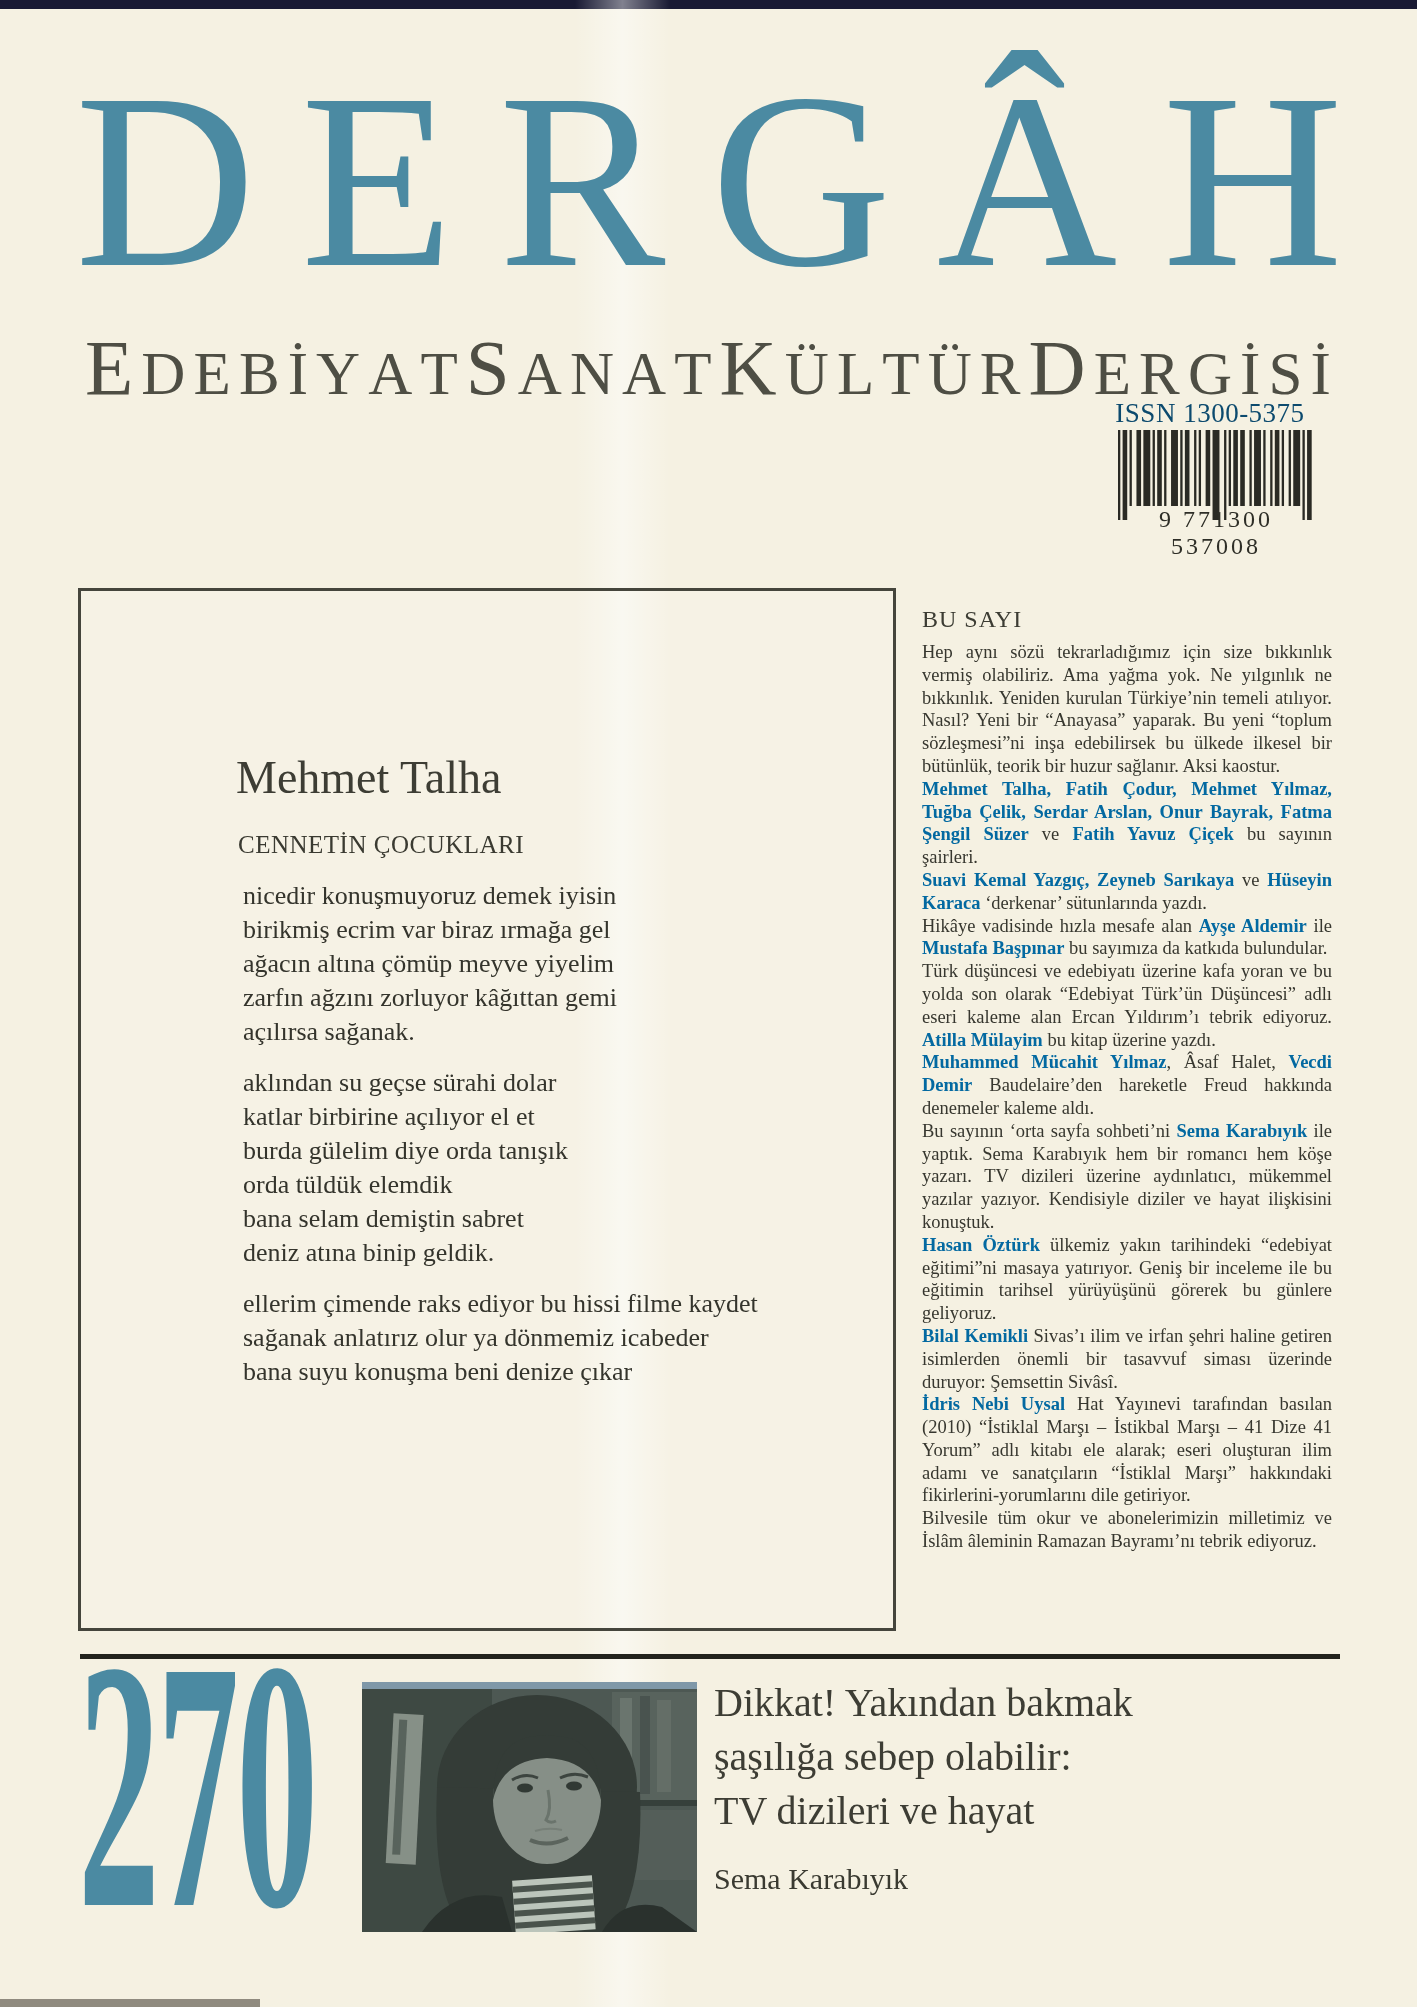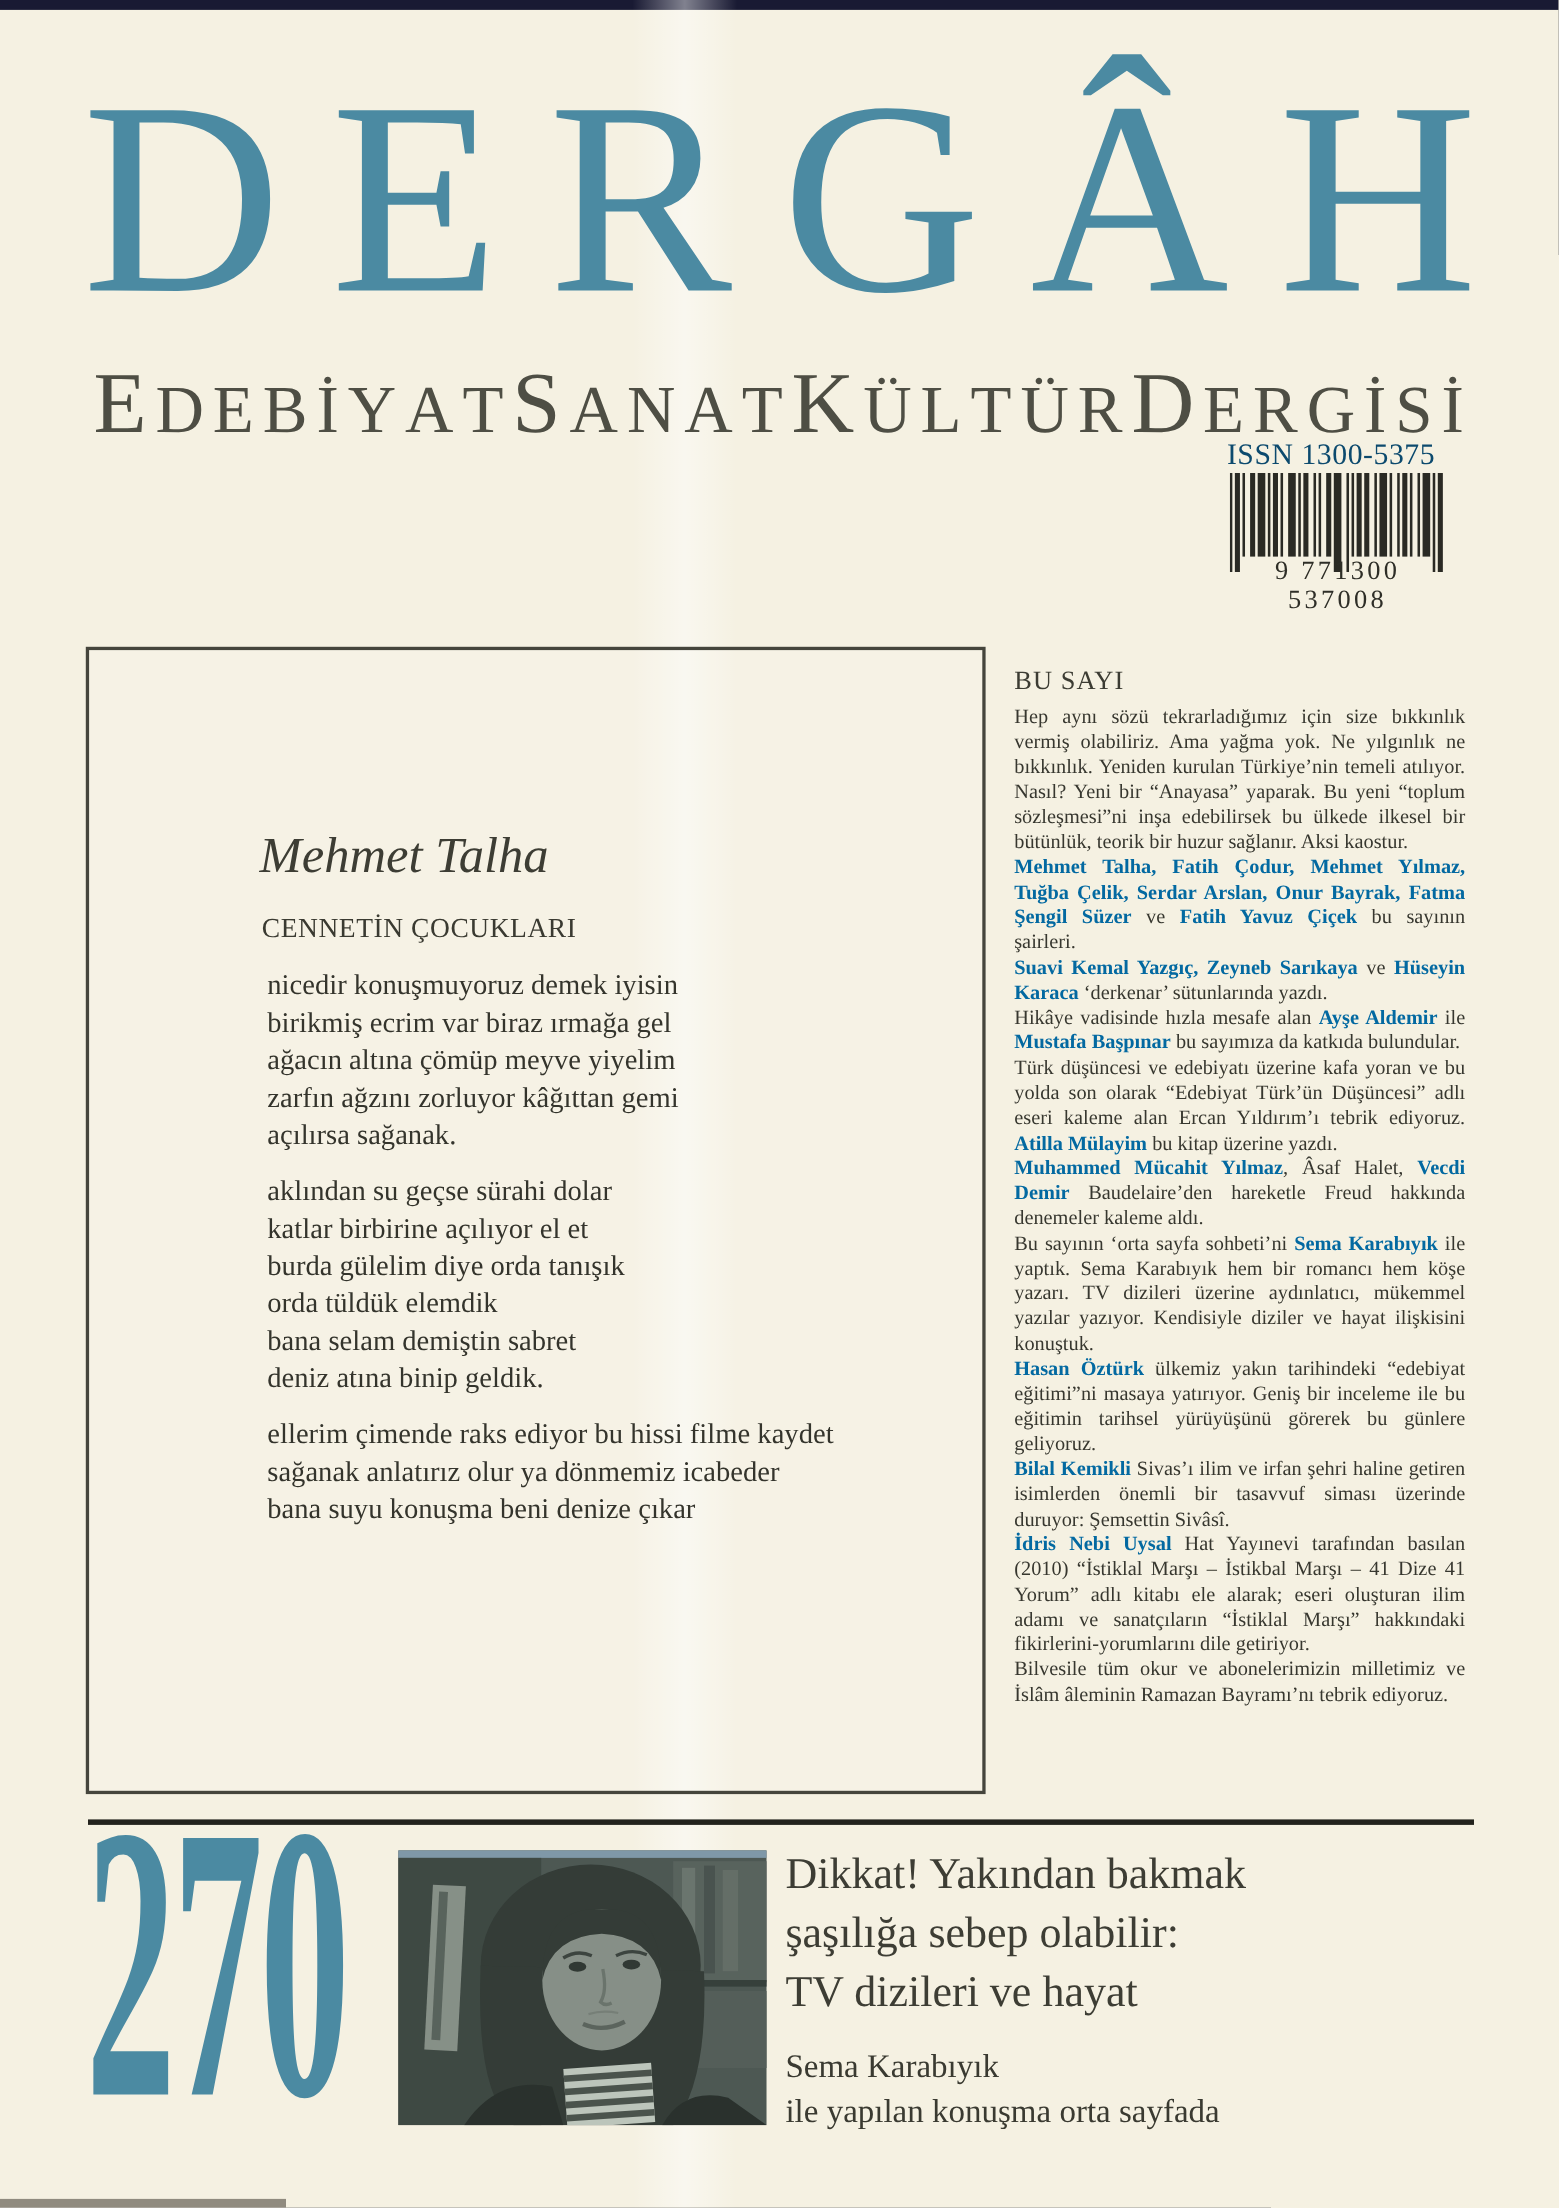--- a/index.html
+++ b/index.html
@@ -44,21 +44,21 @@
     font-size:24px;letter-spacing:3px;color:#2e2e27;
   }
 
   
   .poem-box{
     position:absolute;left:78px;top:588px;width:812px;height:1037px;
     border:3px solid #45453c;background:rgba(255,255,255,.12);
   }
   .poem-author{
     position:absolute;left:155px;top:160px;
-    font-style:italic;font-size:46px;color:#3d3d34;
+    font-size:46px;color:#3d3d34;
   }
   .poem-title{
     position:absolute;left:157px;top:240px;
     font-size:25px;letter-spacing:.5px;color:#3a3a31;
   }
   .poem-body{position:absolute;left:157px;top:288px;width:620px;}
   .stanza{margin:0 0 17px 5px;}
   .poem-line{font-size:26px;line-height:34px;color:#34342c;white-space:nowrap;}
 
   
@@ -258,16 +258,15 @@
     <rect x="0" y="7" width="335" height="243" fill="rgba(80,120,130,0.10)"></rect>
   </svg>
 
   <div class="headline" id="headline">
       <div>Dikkat! Yakından bakmak</div>
       <div>şaşılığa sebep olabilir:</div>
       <div>TV dizileri ve hayat</div>
     </div>
   <div class="caption" id="caption">
       <div>Sema Karabıyık</div>
-      <div>ile yapılan konuşma orta sayfada</div>
     </div>
 
 </div>
 
 </body></html>

